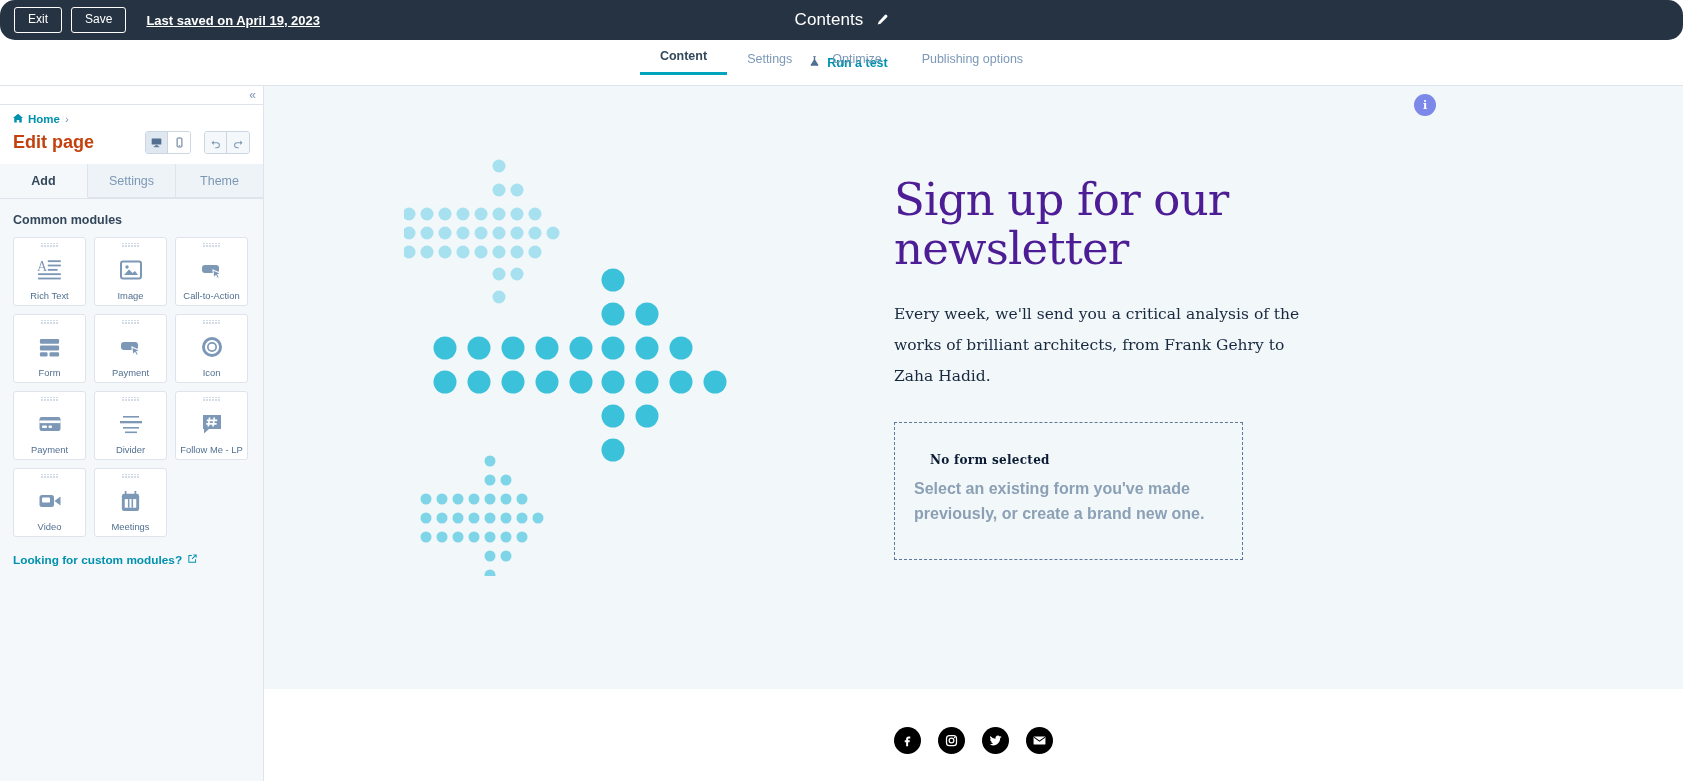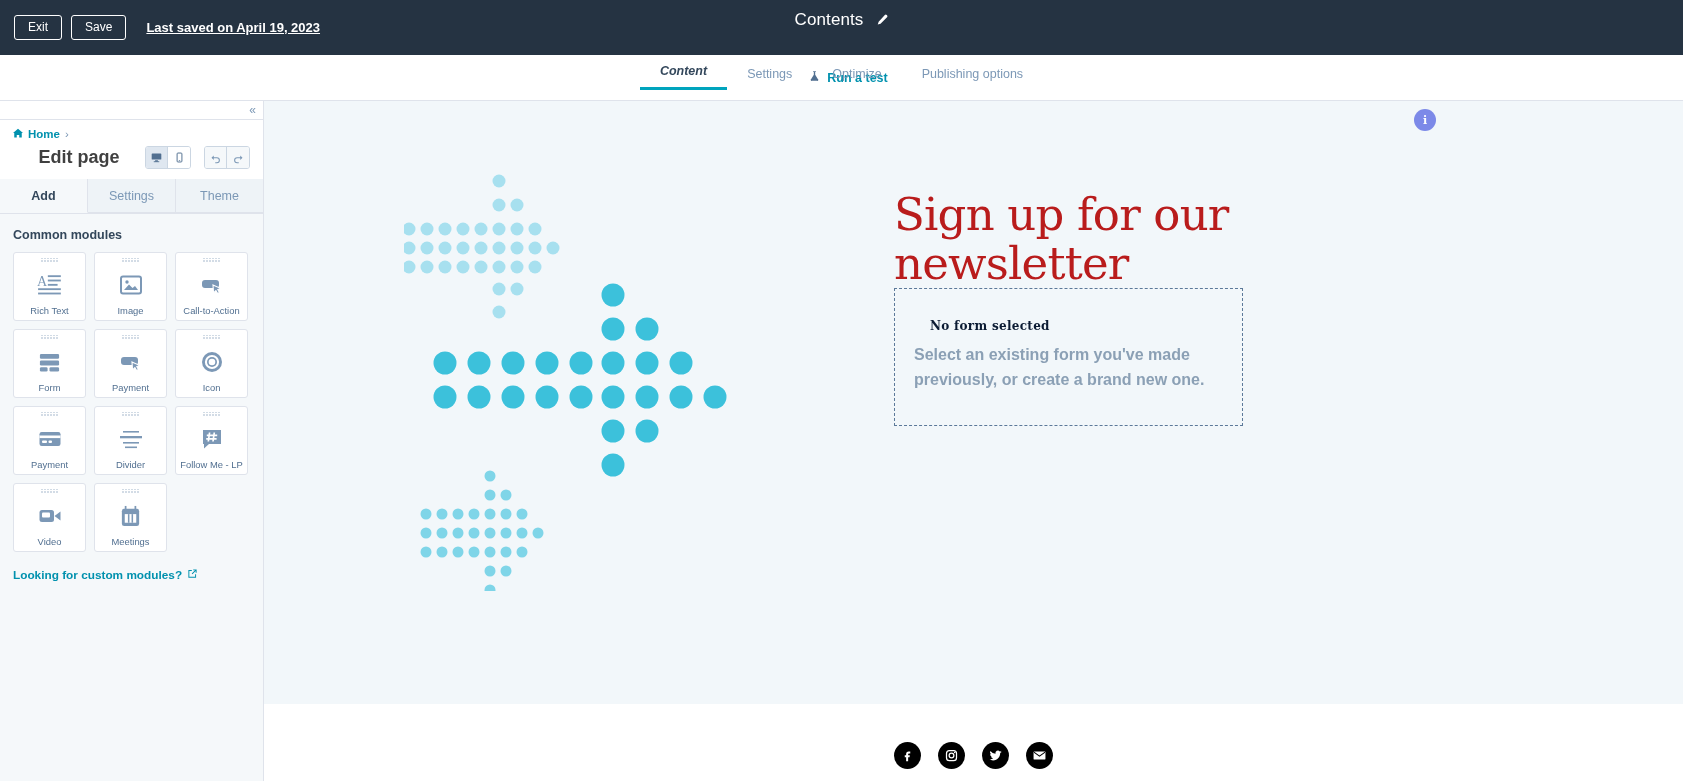--- a/index.html
+++ b/index.html
@@ -6,25 +6,26 @@
   html, body {
     width: 1683px; height: 781px;
     font-family: "Liberation Sans", sans-serif;
     background: #ffffff;
     overflow: hidden;
   }
 
   
   .topbar {
     position: relative;
-    height: 55px;
+    height: 40px;
     background: #253342;
     display: flex;
     align-items: center;
     padding: 0 14px;
+    border-radius: 15px;
   }
   .topbar-left { display: flex; align-items: center; gap: 9px; }
   .tb-btn {
     background: transparent;
     border: 1px solid #ffffff;
     color: #ffffff;
     font-size: 12px;
     font-family: "Liberation Sans", sans-serif;
     border-radius: 3px;
     padding: 5px 13px;
@@ -91,21 +92,20 @@
     color: #7c98b6;
     padding: 0 20px 10px 20px;
     cursor: pointer;
     line-height: 1;
     white-space: nowrap;
   }
   .nav-tab.active {
     color: #33475b;
     font-weight: bold;
     border-bottom: 3px solid #00a4bd;
-    font-style: italic;
   }
 
   
   .body-wrap { display: flex; height: 706px; }
 
   
   .sidebar {
     width: 264px;
     flex: 0 0 264px;
     background: #f5f8fa;
@@ -130,21 +130,21 @@
     align-items: center;
     gap: 5px;
     font-size: 11.5px;
     color: #0091ae;
     font-weight: bold;
     margin-bottom: 6px;
   }
   .breadcrumb .sep { color: #7c98b6; font-weight: normal; }
   .bc-link { cursor: pointer; }
   .sb-title-row { display: flex; align-items: center; }
-  .sb-title { font-size: 18px; font-weight: bold; color: #404040; flex: 1; text-align: center; }
+  .sb-title { font-size: 18px; font-weight: bold; color: #c2410c; flex: 1; }
   .seg {
     display: flex;
     border: 1px solid #cbd6e2;
     border-radius: 3px;
     overflow: hidden;
     margin-right: 13px;
     background: #ffffff;
   }
   .seg-item {
     width: 22px; height: 21px;
@@ -258,23 +258,24 @@
   .text-col {
     width: 430px;
     margin-left: 70px;
     padding-top: 90px;
     position: relative;
   }
   .hero-h1 {
     font-family: "DejaVu Serif", serif;
     font-size: 45px;
     line-height: 1.08;
-    color: #b91c1c;
+    color: #4c1d95;
     letter-spacing: -.8px;
     font-weight: normal;
+    margin-bottom: 26px;
   }
   .hero-p {
     font-family: "DejaVu Serif", serif;
     font-size: 15.5px;
     line-height: 2.0;
     color: #17293f;
     margin-bottom: 30px;
   }
   .info-badge {
     position: absolute;
@@ -865,20 +866,21 @@
               <circle cx="86" cy="400" r="5.5"></circle>
                 <circle cx="102" cy="400" r="5.5"></circle>
               <circle cx="86" cy="419" r="5.5"></circle>
             </g>
           </svg>
         </div>
 
         <div class="text-col">
           <div class="info-badge">i</div>
           <h1 class="hero-h1">Sign up for our newsletter</h1>
+          <p class="hero-p">Every week, we'll send you a critical analysis of the works of brilliant architects, from Frank Gehry to Zaha Hadid.</p>
           <div class="form-placeholder">
             <div class="fp-title">No form selected</div>
             <div class="fp-sub">Select an existing form you've made previously, or create a brand new one.</div>
           </div>
         </div>
 
       </div>
     </div>
 
     <div class="footer-band">

